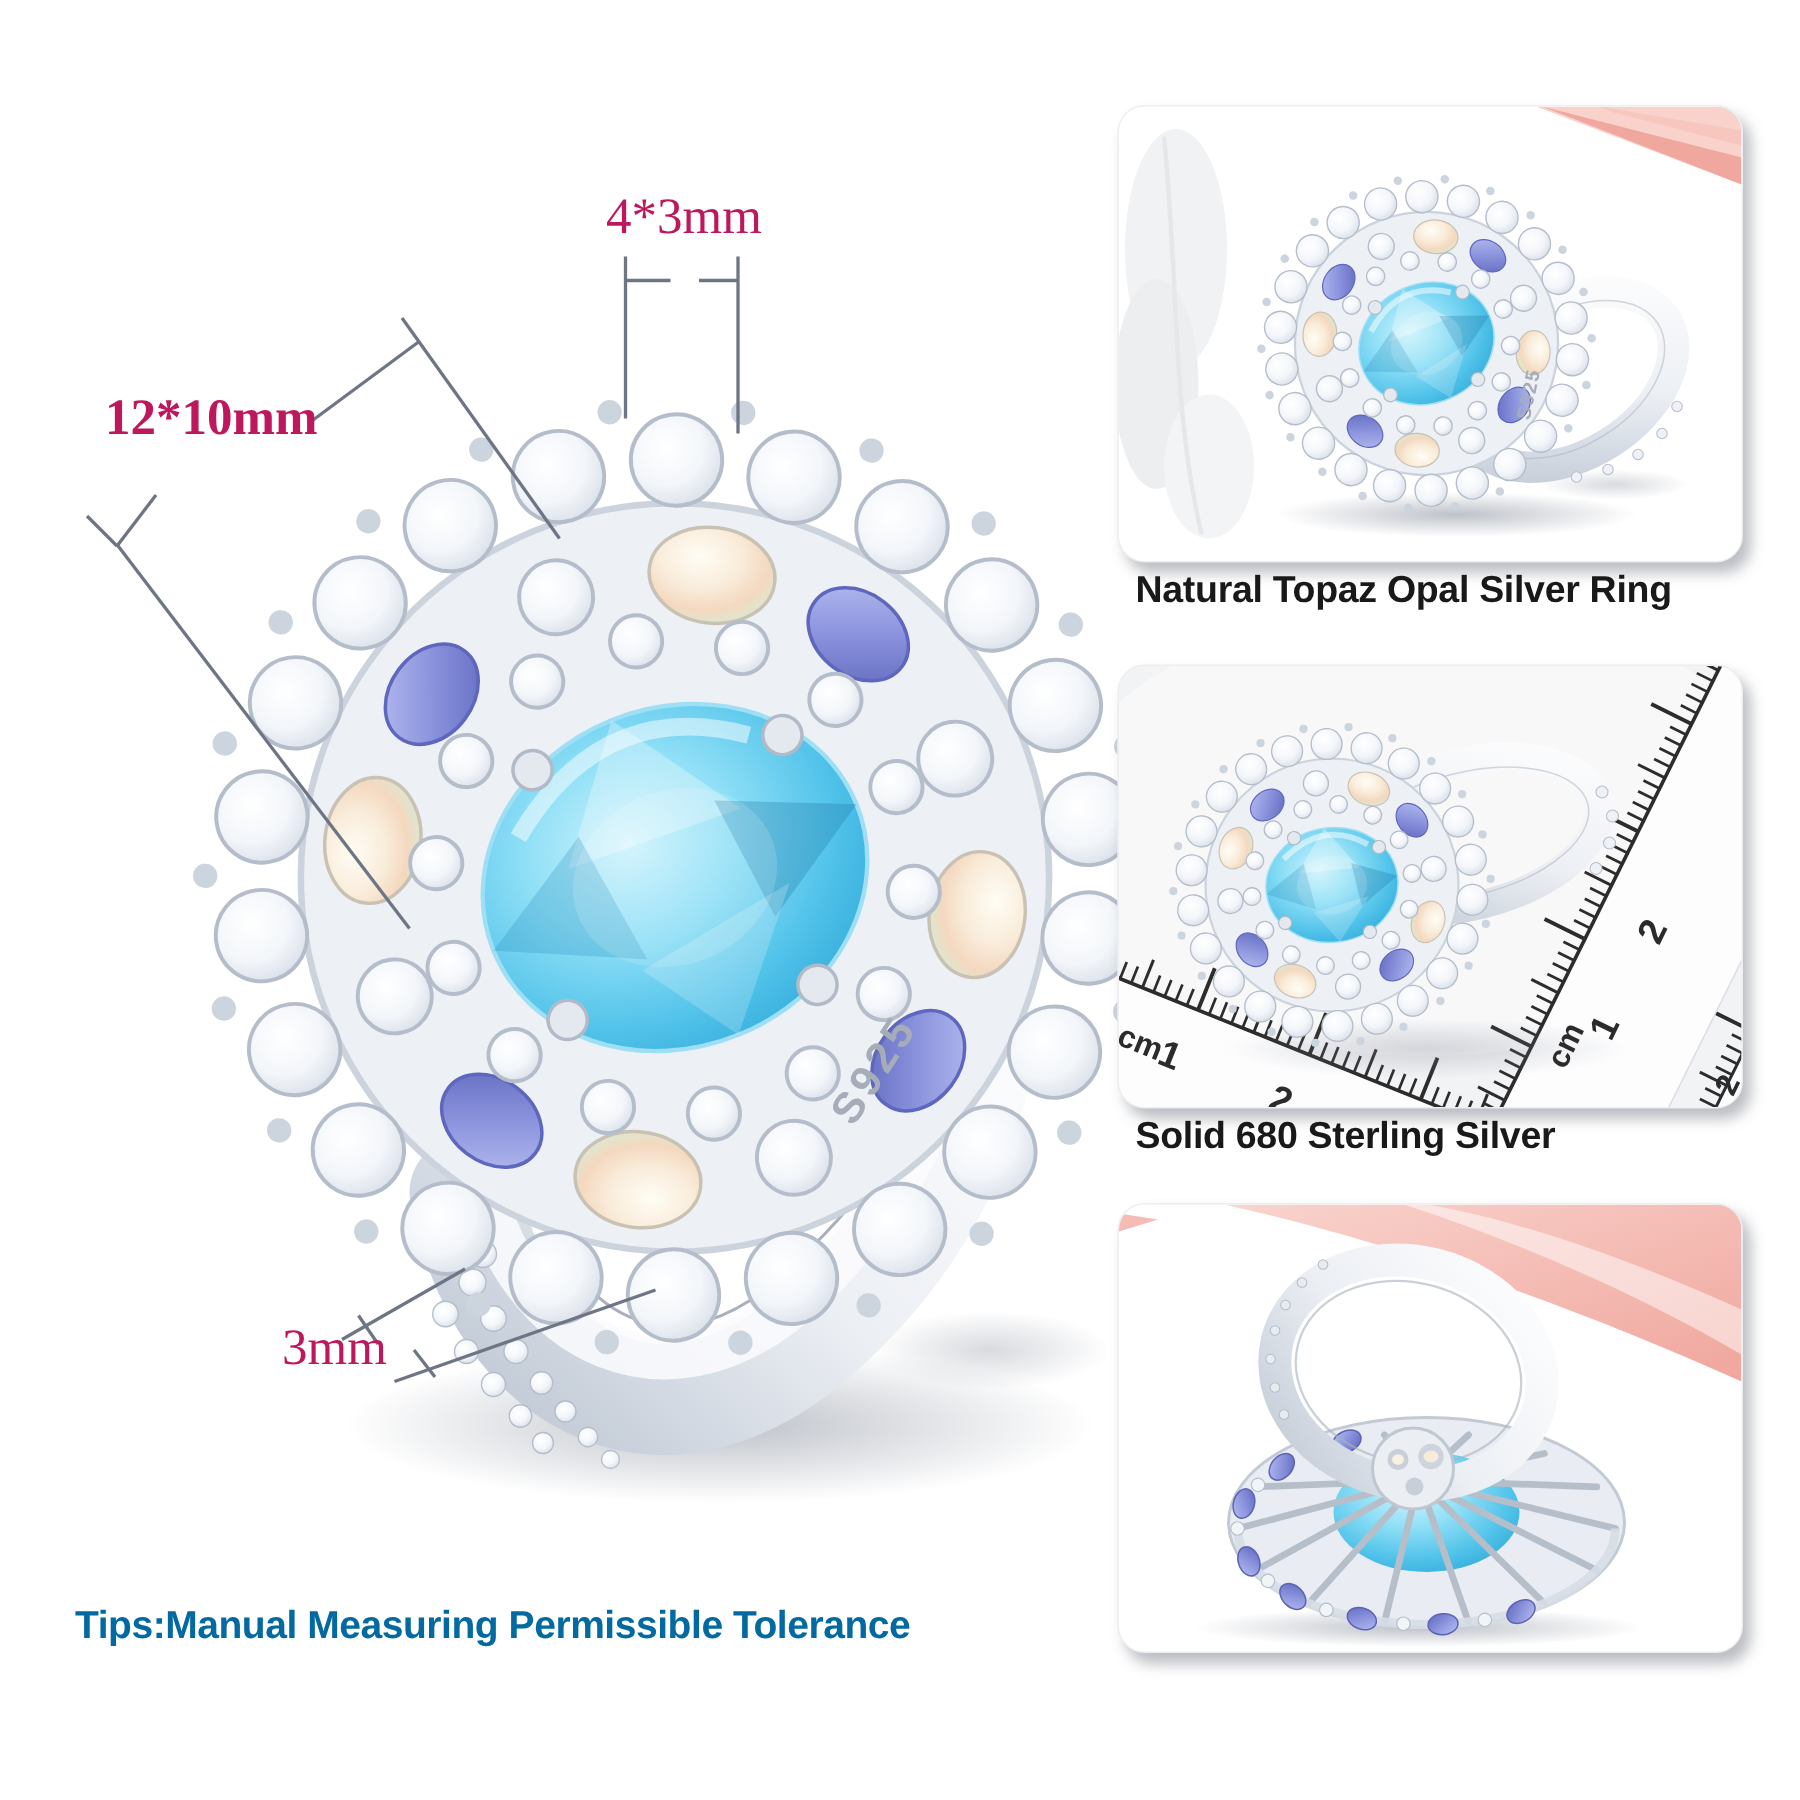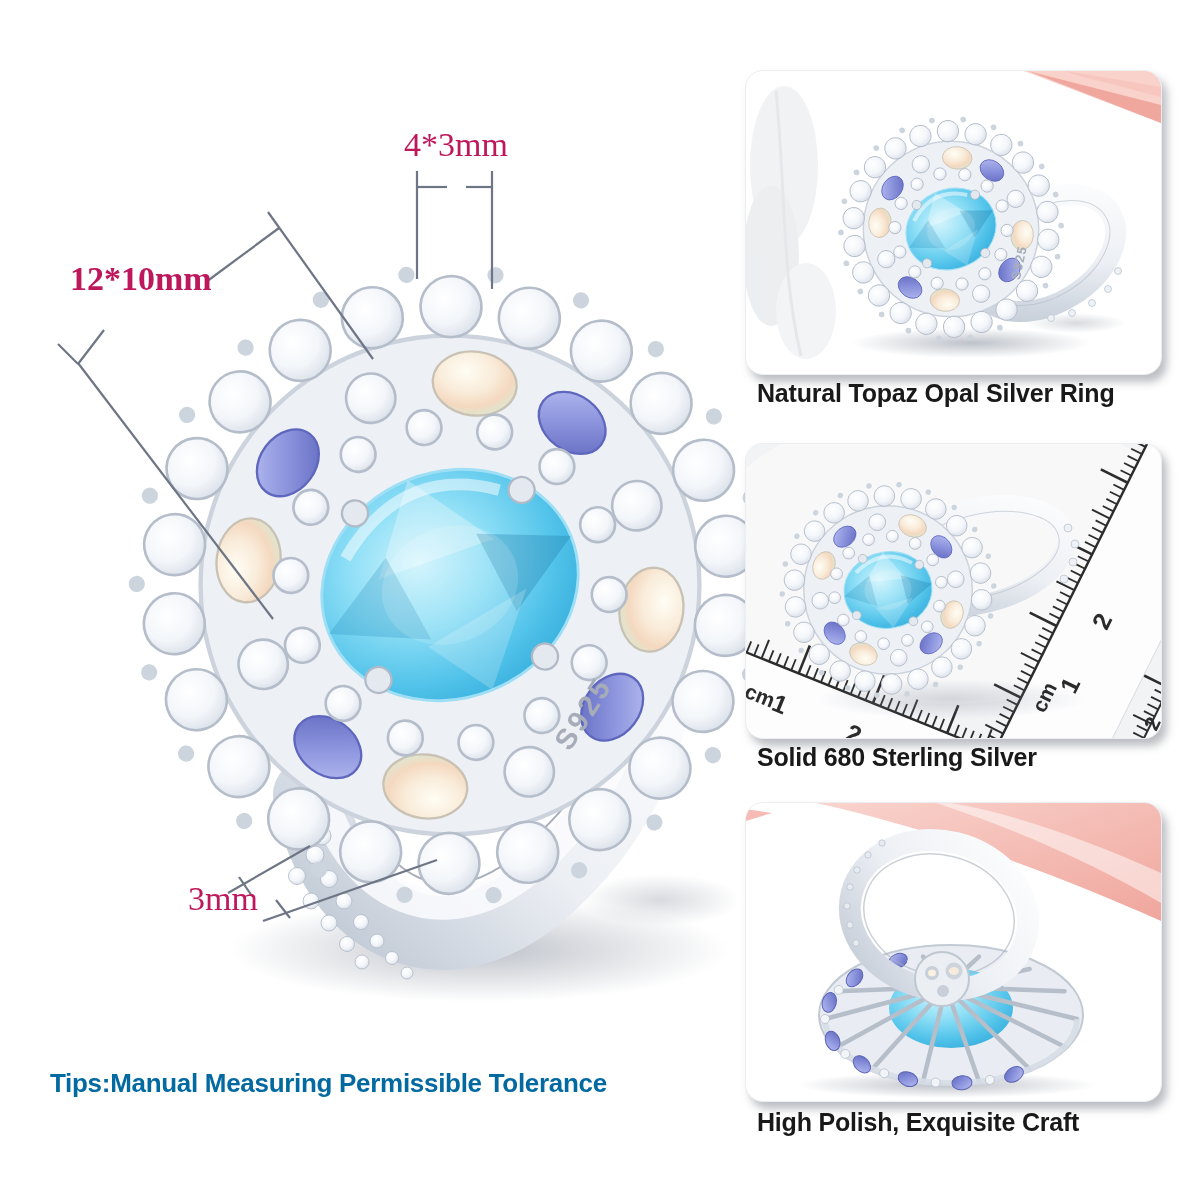--- a/index.html
+++ b/index.html
@@ -834,16 +834,15 @@
               <circle cx="196" cy="176" r="27" fill="#ebeff4" stroke="#bfc7d1" stroke-width="2"></circle>
               <circle cx="186" cy="170" r="7" fill="#c8cfd9"></circle>
               <circle cx="208" cy="168" r="8.5" fill="#cdd4dd"></circle>
               <circle cx="197" cy="188" r="6" fill="#c8cfd9"></circle>
               <ellipse cx="208" cy="168" rx="5" ry="4" fill="#f6ecd9"></ellipse>
               <ellipse cx="186" cy="170" rx="4" ry="3.5" fill="#f8f0e0"></ellipse>
             </g>
           </svg>
         </div>
     </div>
-    <div class="caption" style="top:306px;">High Polish, Exquisite Craft</div>
   </div>
 
 </div>
 
 </body></html>

